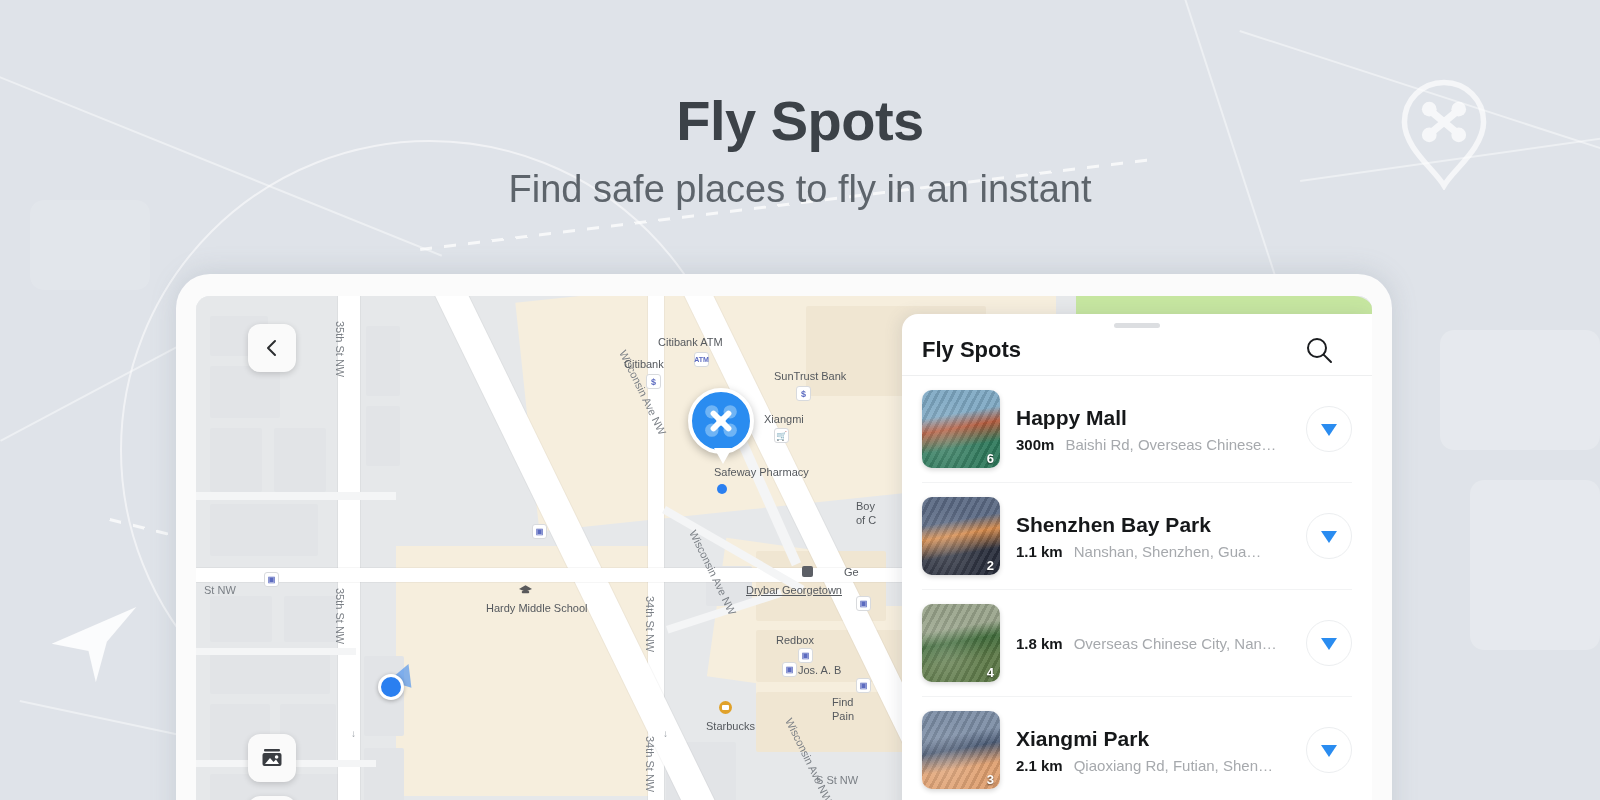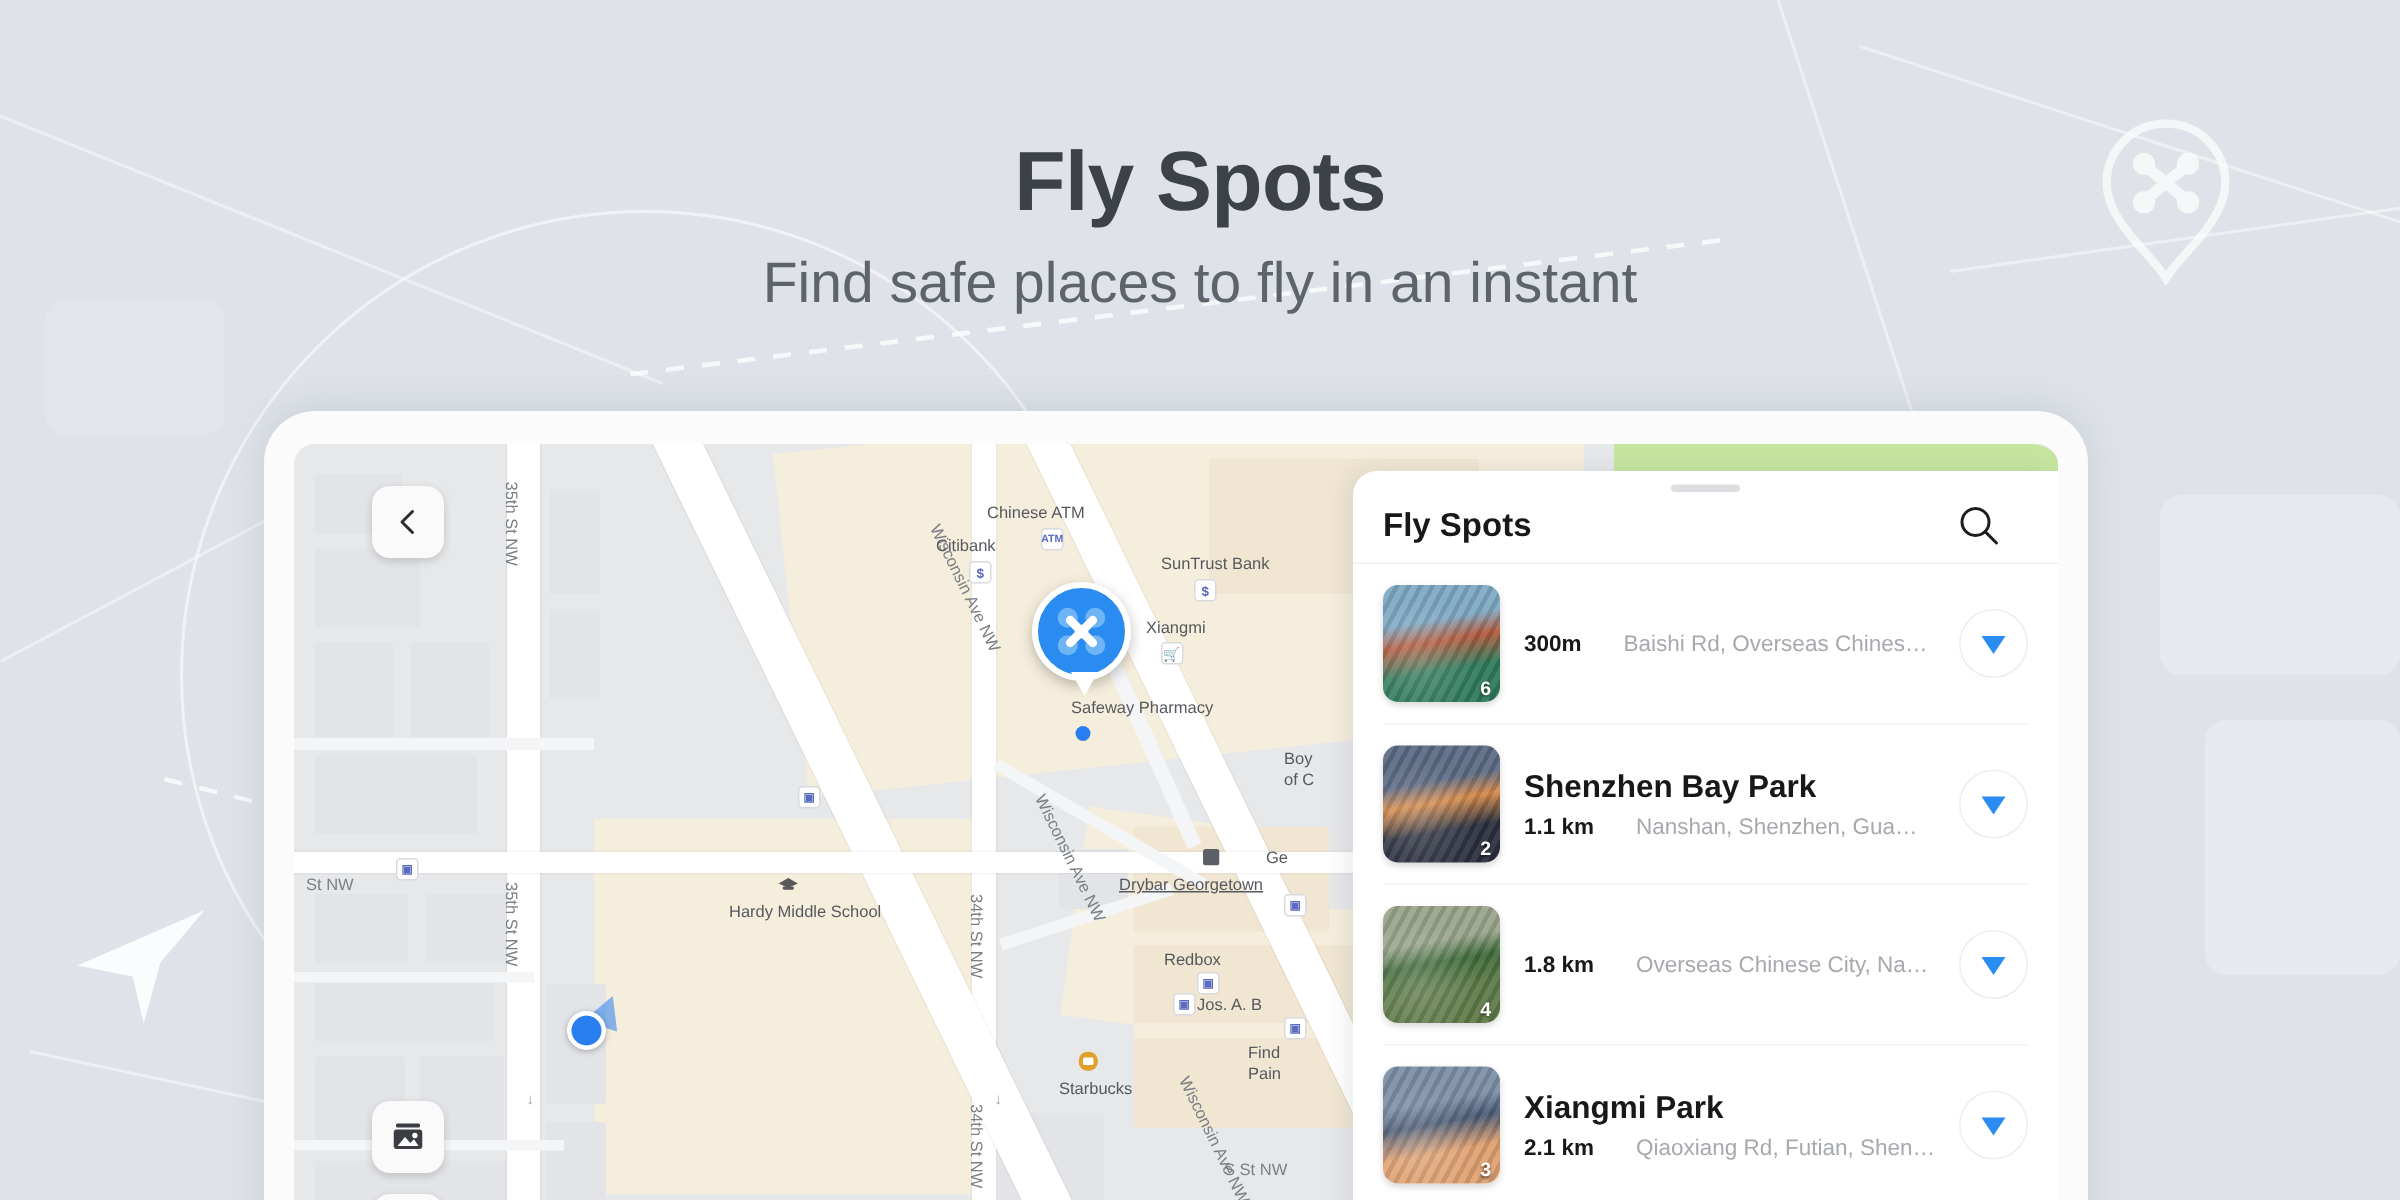--- a/index.html
+++ b/index.html
@@ -134,21 +134,21 @@
     position:relative; width:78px; height:78px; border-radius:10px;
     overflow:hidden; flex:0 0 78px;
     box-shadow:0 2px 5px rgba(0,0,0,.16);
   }
   .thumb-badge {
     position:absolute; right:6px; bottom:2px; color:#fff;
     font-size:13px; font-weight:bold; text-shadow:0 1px 2px rgba(0,0,0,.6);
   }
   .spot-info { flex:1 1 auto; min-width:0; }
   .spot-name { font-size:21px; font-weight:bold; color:#16181a; margin-bottom:6px; }
-  .spot-meta { display:flex; align-items:baseline; gap:28px; font-size:15px; min-width:0; }
+  .spot-meta { display:flex; align-items:baseline; gap:11px; font-size:15px; min-width:0; }
   .spot-dist { font-weight:bold; color:#16181a; white-space:nowrap; }
   .spot-addr { color:#a6a9ad; overflow:hidden; white-space:nowrap; text-overflow:ellipsis; }
   .nav-btn {
     flex:0 0 46px; width:46px; height:46px; border-radius:50%;
     border:1px solid #eceef0; background:#fff;
     display:flex; align-items:center; justify-content:center; cursor:pointer;
   }
 </style>
 </head>
 <body>
@@ -230,21 +230,21 @@
       <div class="road-minor" style="left:0px;top:196px;width:200px;height:8px;"></div>
       <div class="road-minor" style="left:0px;top:352px;width:160px;height:7px;"></div>
       <div class="road-minor" style="left:0px;top:464px;width:180px;height:7px;"></div>
       <div class="road-minor" style="left:470px;top:330px;width:120px;height:8px;transform:rotate(-18deg);"></div>
       <div class="road-minor" style="left:470px;top:210px;width:160px;height:8px;transform:rotate(30deg);"></div>
       <div class="road-minor" style="left:540px;top:120px;width:160px;height:10px;transform:rotate(66deg);"></div>
 
       <div id="map-labels">
           <div class="maplabel road-name" style="left: 150px; top: 25px; transform: rotate(90deg); transform-origin: 0px 0px;">35th St NW</div>
           <div class="maplabel road-name" style="left: 432px; top: 52px; transform: rotate(64deg); transform-origin: 0px 0px;">Wisconsin Ave NW</div>
-          <div class="maplabel" style="left: 462px; top: 40px;">Chinese ATM</div>
+          <div class="maplabel" style="left: 462px; top: 40px;">Citibank ATM</div>
           <div class="maplabel" style="left: 428px; top: 62px;">Citibank</div>
           <div class="maplabel" style="left: 578px; top: 74px;">SunTrust Bank</div>
           <div class="maplabel" style="left: 568px; top: 117px;">Xiangmi</div>
           <div class="maplabel" style="left: 518px; top: 170px;">Safeway Pharmacy</div>
           <div class="maplabel" style="left: 660px; top: 204px;">Boy</div>
           <div class="maplabel" style="left: 660px; top: 218px;">of C</div>
           <div class="maplabel road-name" style="left: 8px; top: 288px;">St NW</div>
           <div class="maplabel road-name" style="left: 150px; top: 292px; transform: rotate(90deg); transform-origin: 0px 0px;">35th St NW</div>
           <div class="maplabel" style="left: 290px; top: 306px;">Hardy Middle School</div>
           <div class="maplabel" style="left: 550px; top: 288px; text-decoration: underline;">Drybar Georgetown</div>
@@ -338,20 +338,21 @@
           </svg>
         </button>
       </div>
       <div id="spot-list">
           <div class="spot-row">
             <div class="thumb" style="background: linear-gradient(170deg, rgb(127, 169, 196) 0%, rgb(127, 169, 196) 32%, rgb(180, 90, 60) 48%, rgb(47, 122, 92) 70%, rgb(47, 122, 92) 100%);">
               <div style="position: absolute; inset: 0px; background: radial-gradient(circle at 30% 65%, rgba(255, 255, 255, 0.18), transparent 55%), repeating-linear-gradient(118deg, rgba(0, 0, 0, 0.1) 0px, rgba(0, 0, 0, 0.1) 3px, rgba(255, 255, 255, 0.07) 3px, rgba(255, 255, 255, 0.07) 7px);"></div>
               <div class="thumb-badge">6</div>
             </div>
             <div class="spot-info">
+              <div class="spot-name">Happy Mall</div>
               <div class="spot-meta">
                 <span class="spot-dist">300m</span>
                 <span class="spot-addr">Baishi Rd, Overseas Chinese…</span>
               </div>
             </div>
             <button class="nav-btn">
               <svg width="22" height="22" viewBox="0 0 22 22">
                 <path d="M3 6 L19 6 L11 18 Z" fill="#2a8cf0"></path>
               </svg>
             </button>

